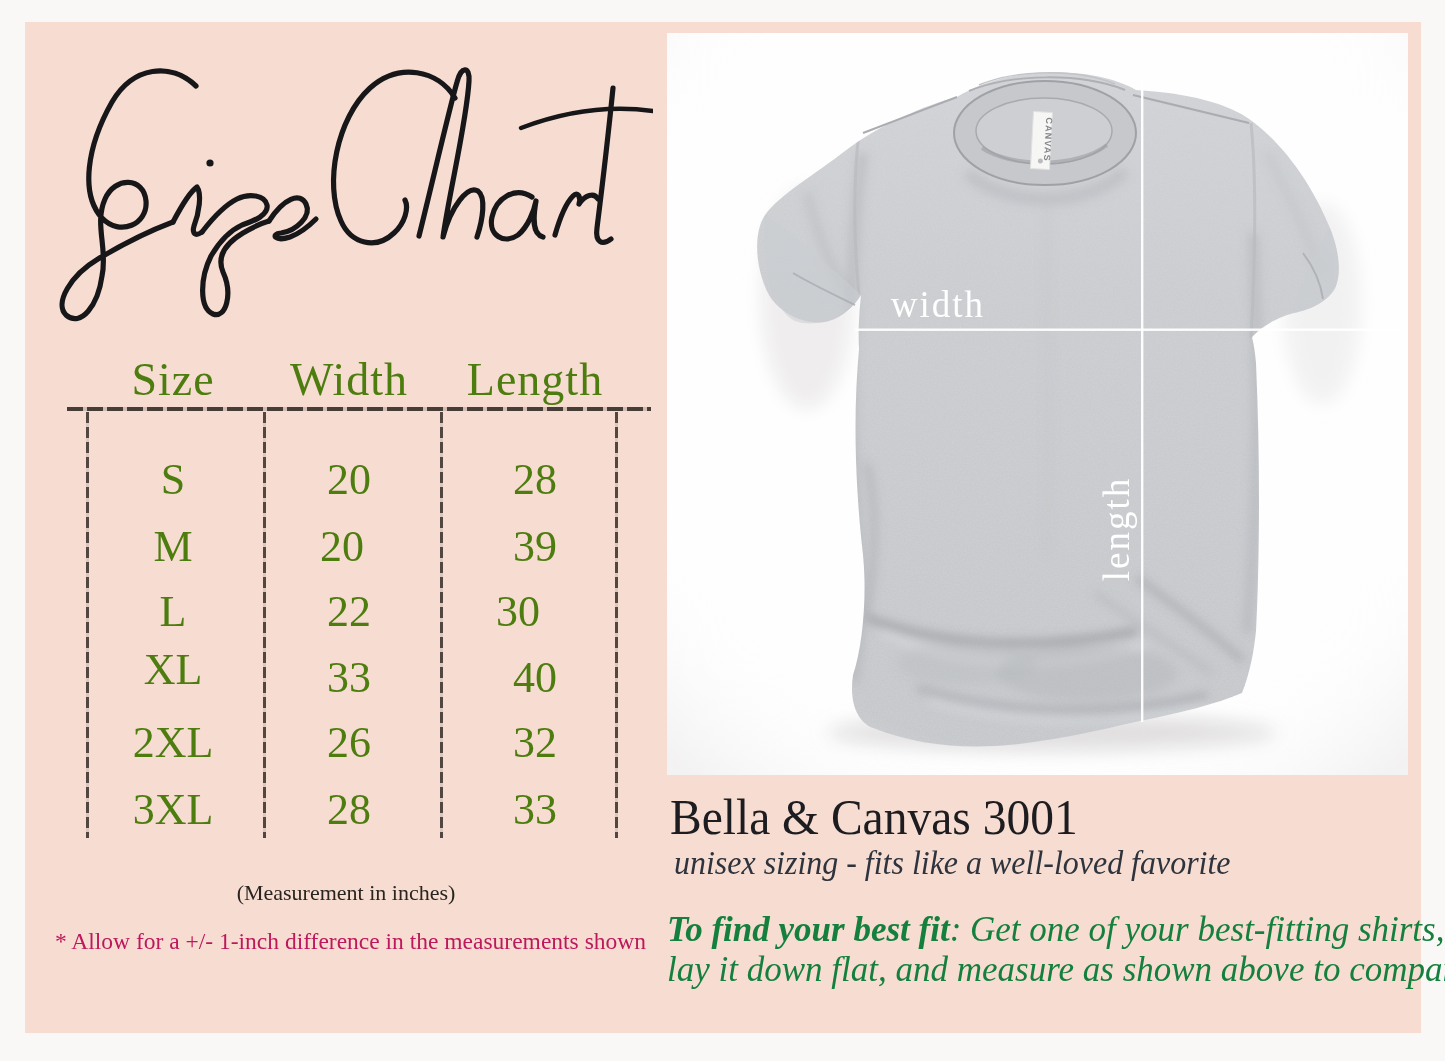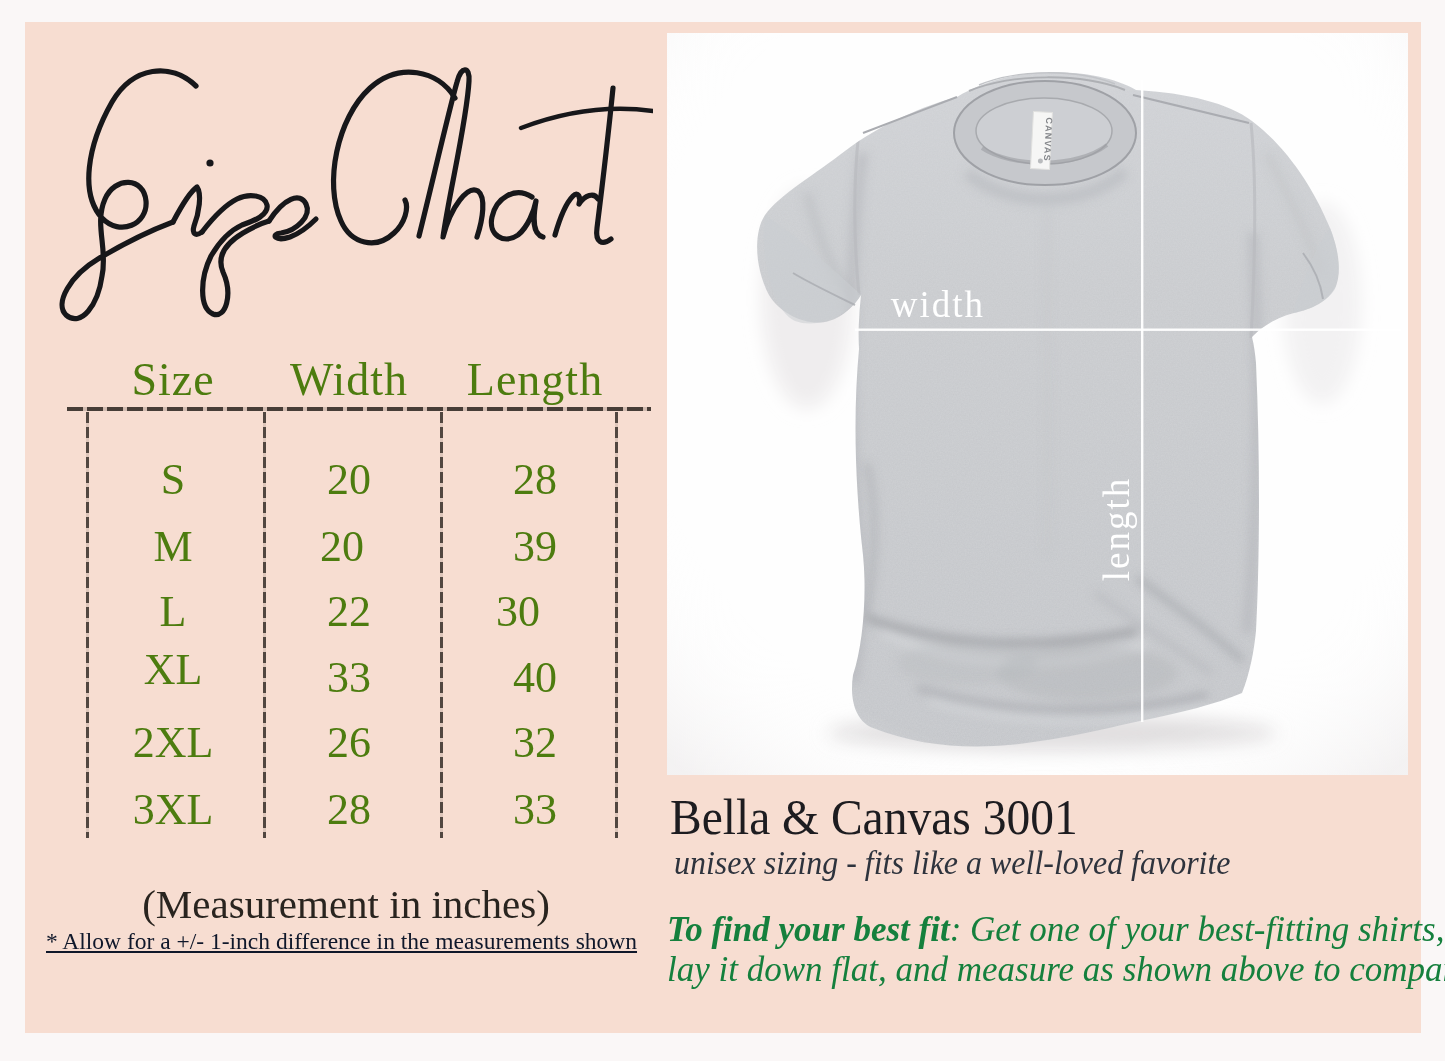--- a/index.html
+++ b/index.html
@@ -12,23 +12,23 @@
 
   
   .th,.cell{position:absolute;width:170px;text-align:center;color:#4d7c0f;}
   .th{font-size:46px;letter-spacing:1px;height:60px;line-height:60px;top:328px;}
   .row-cell{font-size:44px;height:60px;line-height:60px;}
   .hrule{position:absolute;left:42px;top:385px;width:584px;height:3.5px;
     background:repeating-linear-gradient(90deg,rgba(40,33,28,.85) 0 16px,rgba(40,33,28,.18) 16px 20px);}
   .vline{position:absolute;top:390px;height:426px;width:3px;
     background:repeating-linear-gradient(180deg,rgba(40,33,28,.8) 0 11px,rgba(40,33,28,.12) 11px 15px);}
   .unit-note{position:absolute;left:21px;top:858px;width:600px;text-align:center;
-    font-size:41px;color:#29241f;}
-  .tolerance{position:absolute;left:21px;top:906px;width:600px;text-align:left;
-    font-size:23.5px;color:#0f172a;text-decoration:underline;}
+    font-size:22px;color:#29241f;}
+  .tolerance{position:absolute;left:21px;top:906px;width:600px;text-align:right;
+    font-size:23.5px;color:#be185d;}
 
   
   .photo{position:absolute;left:642px;top:11px;width:741px;height:742px;background:#fefefe;}
   .photo svg{position:absolute;left:0;top:0;}
 
   
   .pname{position:absolute;left:645px;top:768px;font-size:50px;line-height:54px;color:#1d1c20;
     transform:scaleX(.95);transform-origin:left top;white-space:nowrap;}
   .ptag{position:absolute;left:649px;top:820px;font-size:34px;line-height:42px;font-style:italic;
     color:#2e333d;transform:scaleX(.94);transform-origin:left top;white-space:nowrap;}

